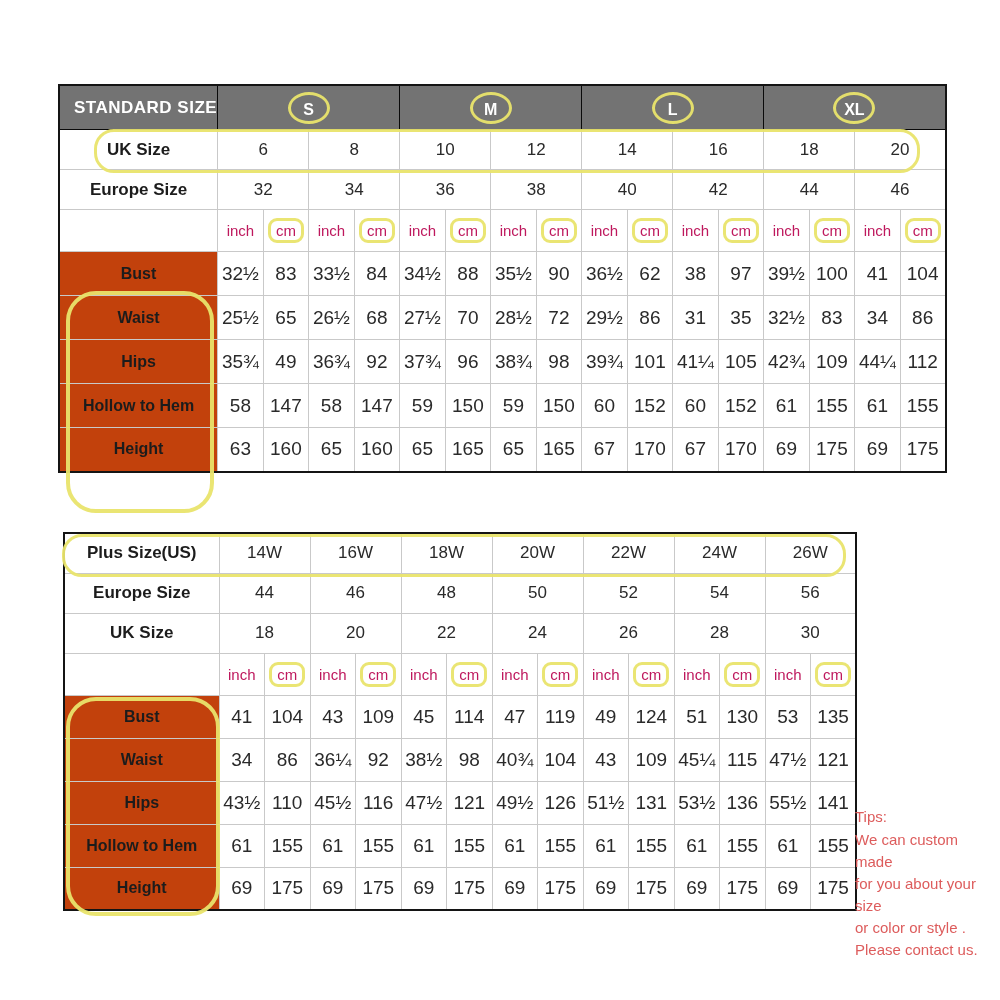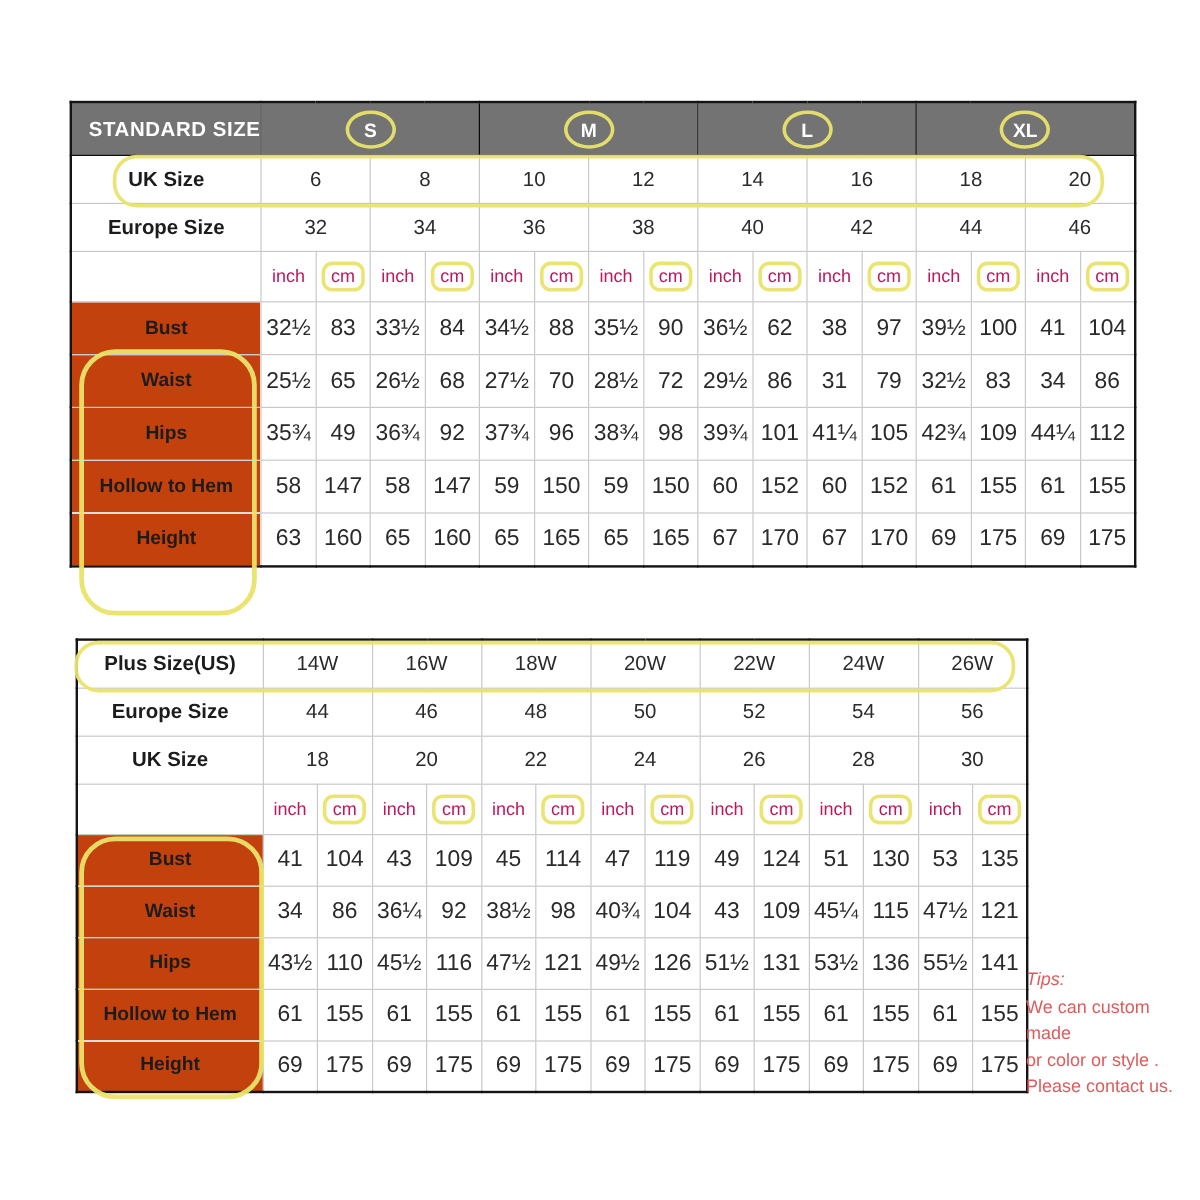--- a/index.html
+++ b/index.html
@@ -45,21 +45,21 @@
   
   .annot{position:absolute;border:3px solid rgba(233,228,108,.95);pointer-events:none;}
   .annot.row-oval{border-radius:20px;}
   .annot.label-box{border-width:4px;border-radius:30px;}
   #hl-us-row{left:94px;top:129px;width:820px;height:38px;}
   #hl-plus-row{left:62px;top:534px;width:778px;height:37px;}
   #hl-std-labels{left:66px;top:291px;width:140px;height:214px;}
   #hl-plus-labels{left:66px;top:697px;width:146px;height:211px;}
   
   .tips{position:absolute;left:855px;top:806px;width:142px;font-size:15px;line-height:22px;}
-  .tips .t-title{margin-bottom:1px;font-style:italic;}
+  .tips .t-title{margin-bottom:1px;}
 </style>
 </head>
 <body>
 
 <div class="stage">
 
   <table class="sizes standard">
       <colgroup>
         <col style="width: 155px;">
         <col style="width: 45.5px;">
@@ -155,21 +155,21 @@
           <td>65</td>
           <td>26½</td>
           <td>68</td>
           <td>27½</td>
           <td>70</td>
           <td>28½</td>
           <td>72</td>
           <td>29½</td>
           <td>86</td>
           <td>31</td>
-          <td>79</td>
+          <td>35</td>
           <td>32½</td>
           <td>83</td>
           <td>34</td>
           <td>86</td>
         </tr>
         <tr class="measure-row">
           <th>Hips</th>
           <td>35¾</td>
           <td>49</td>
           <td>36¾</td>
@@ -382,17 +382,18 @@
     </table>
 
   <div id="hl-us-row" class="annot row-oval"></div>
   <div id="hl-plus-row" class="annot row-oval"></div>
   <div id="hl-std-labels" class="annot label-box"></div>
   <div id="hl-plus-labels" class="annot label-box"></div>
 
   <div class="tips" style="color: rgb(221, 92, 92);">
     <div class="t-title">Tips:</div>
     <div>We can custom made</div>
+    <div>for you about your size</div>
     <div>or color or style .</div>
     <div>Please contact us.</div>
   </div>
 
 </div>
 
 </body></html>

